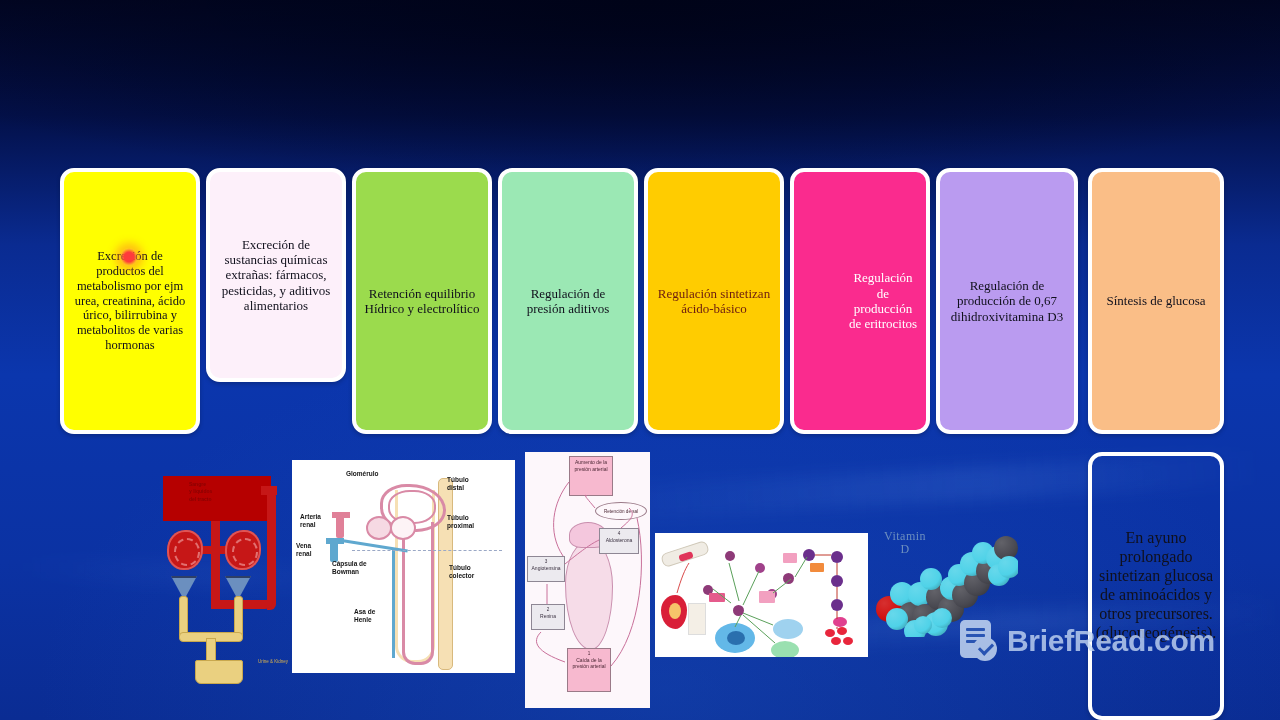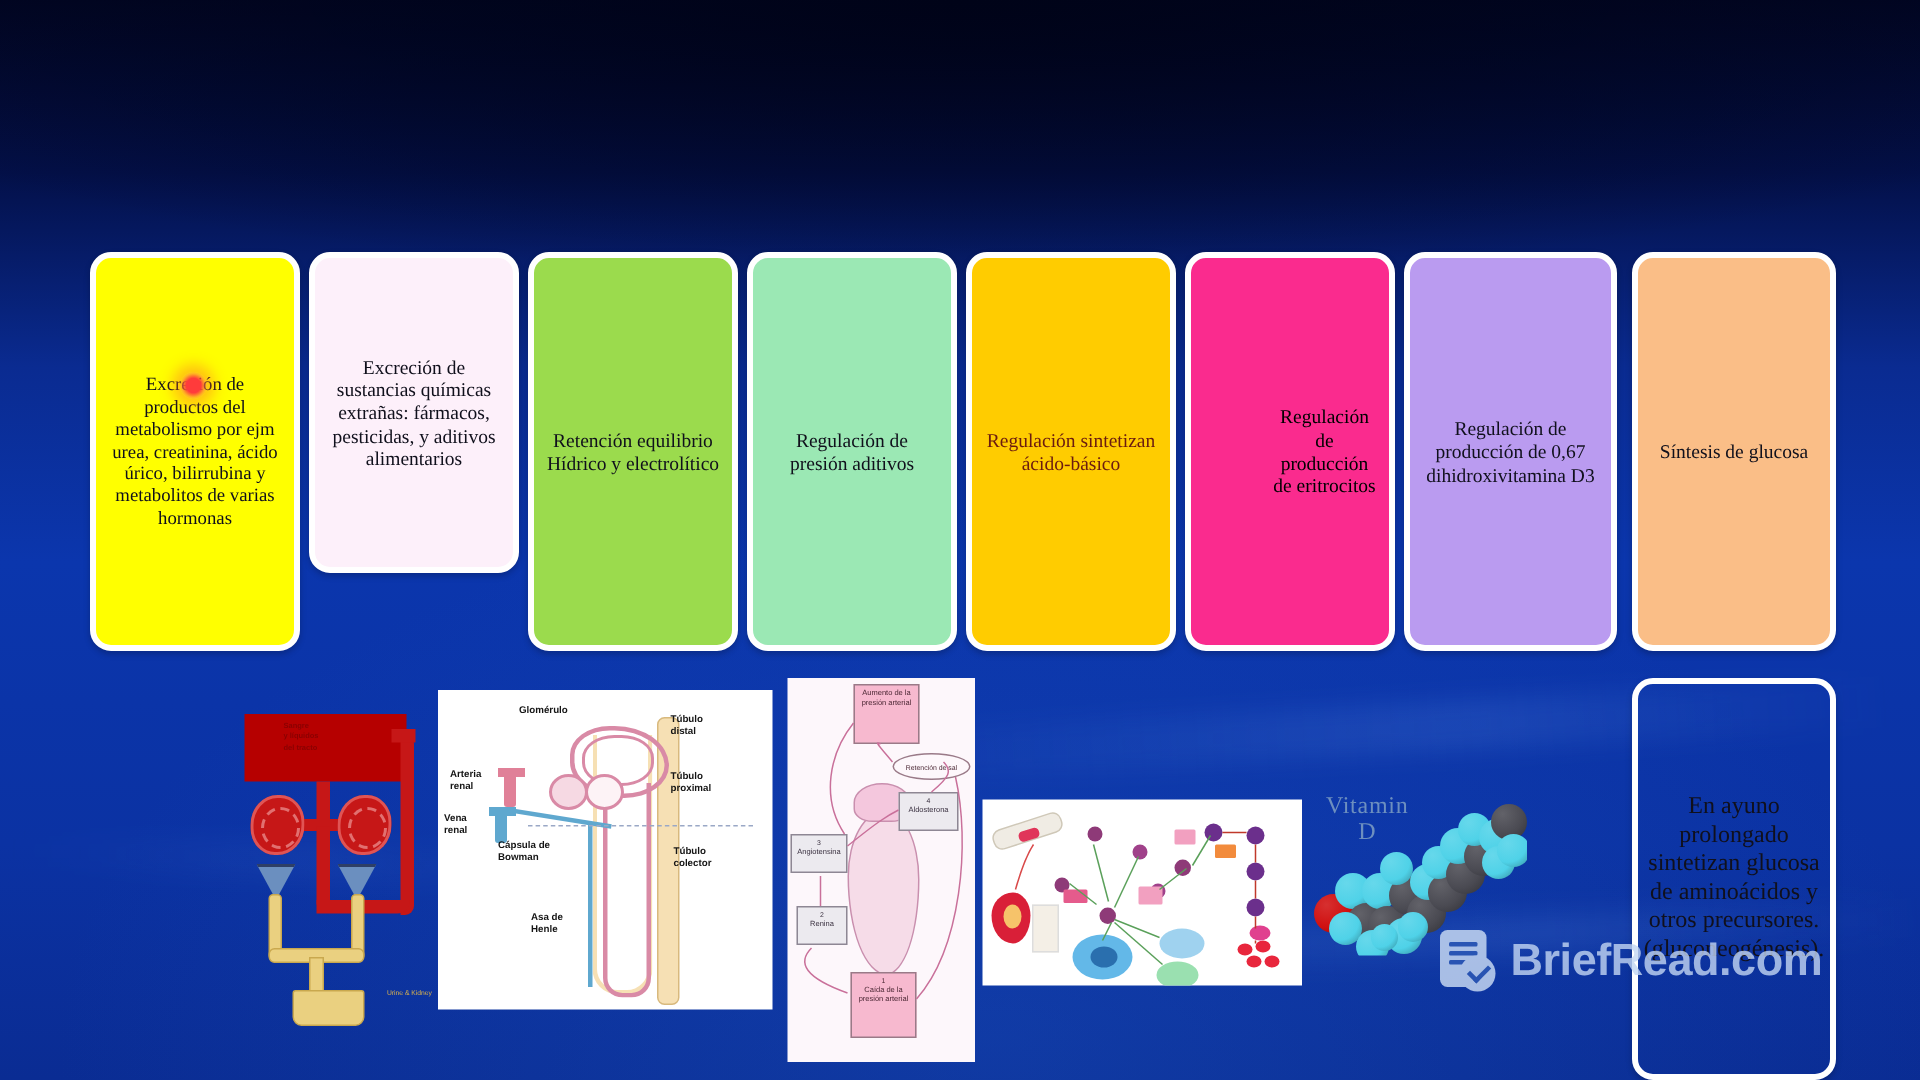--- a/index.html
+++ b/index.html
@@ -114,21 +114,21 @@
   }
   #pic-raas .num{display:block;font-size:4.6px;}
 
   
   #pic-epo{left:655px;top:533px;width:213px;height:124px;background:#ffffff;}
   .cellc{position:absolute;border-radius:50%;}
 
   
   #pic-vitd{left:868px;top:512px;width:150px;height:125px;}
   #pic-vitd .vlabel{
-    position:absolute;left:16px;top:18px;font-family:"Liberation Serif",serif;font-size:16px;
+    position:absolute;left:16px;top:18px;font-family:"Liberation Serif",serif;font-size:12px;
     color:#6d8fbf;text-align:center;line-height:1.05;letter-spacing:.5px;
   }
   .atom{position:absolute;border-radius:50%;}
 
   
   #watermark{
     position:absolute;left:960px;top:620px;display:flex;align-items:center;gap:9px;
     opacity:.80;pointer-events:none;
   }
   #wm-icon{position:relative;width:38px;height:42px;}
@@ -178,21 +178,21 @@
       </div>
       <div class="card" id="card-equilibrio-hidrico" style="left: 352px; top: 168px; width: 140px; height: 266px; background: rgb(155, 219, 77); color: rgb(16, 16, 28); font-size: 13px;">
         <div class="txt">Retención equilibrio Hídrico y electrolítico</div>
       </div>
       <div class="card" id="card-presion-arterial" style="left: 498px; top: 168px; width: 140px; height: 266px; background: rgb(155, 232, 180); color: rgb(16, 16, 28); font-size: 13px;">
         <div class="txt">Regulación de presión aditivos</div>
       </div>
       <div class="card" id="card-equilibrio-acido-basico" style="left: 644px; top: 168px; width: 140px; height: 266px; background: rgb(255, 204, 0); color: rgb(107, 27, 16); font-size: 13px;">
         <div class="txt">Regulación sintetizan ácido-básico</div>
       </div>
-      <div class="card" id="card-produccion-eritrocitos" style="left: 790px; top: 168px; width: 140px; height: 266px; background: rgb(250, 43, 142); color: #000000; font-size: 13px; padding-left: 46px;">
+      <div class="card" id="card-produccion-eritrocitos" style="left: 790px; top: 168px; width: 140px; height: 266px; background: rgb(250, 43, 142); color: #ffffff; font-size: 13px; padding-left: 46px;">
         <div class="txt">Regulación de producción de eritrocitos</div>
       </div>
       <div class="card" id="card-vitamina-d3" style="left: 936px; top: 168px; width: 142px; height: 266px; background: rgb(186, 155, 240); color: rgb(16, 16, 28); font-size: 13px;">
         <div class="txt">Regulación de producción de 0,67 dihidroxivitamina D3</div>
       </div>
       <div class="card" id="card-sintesis-glucosa" style="left: 1088px; top: 168px; width: 136px; height: 266px; background: rgb(250, 190, 135); color: rgb(16, 16, 28); font-size: 13px;">
         <div class="txt">Síntesis de glucosa</div>
       </div>
     </div>
 

